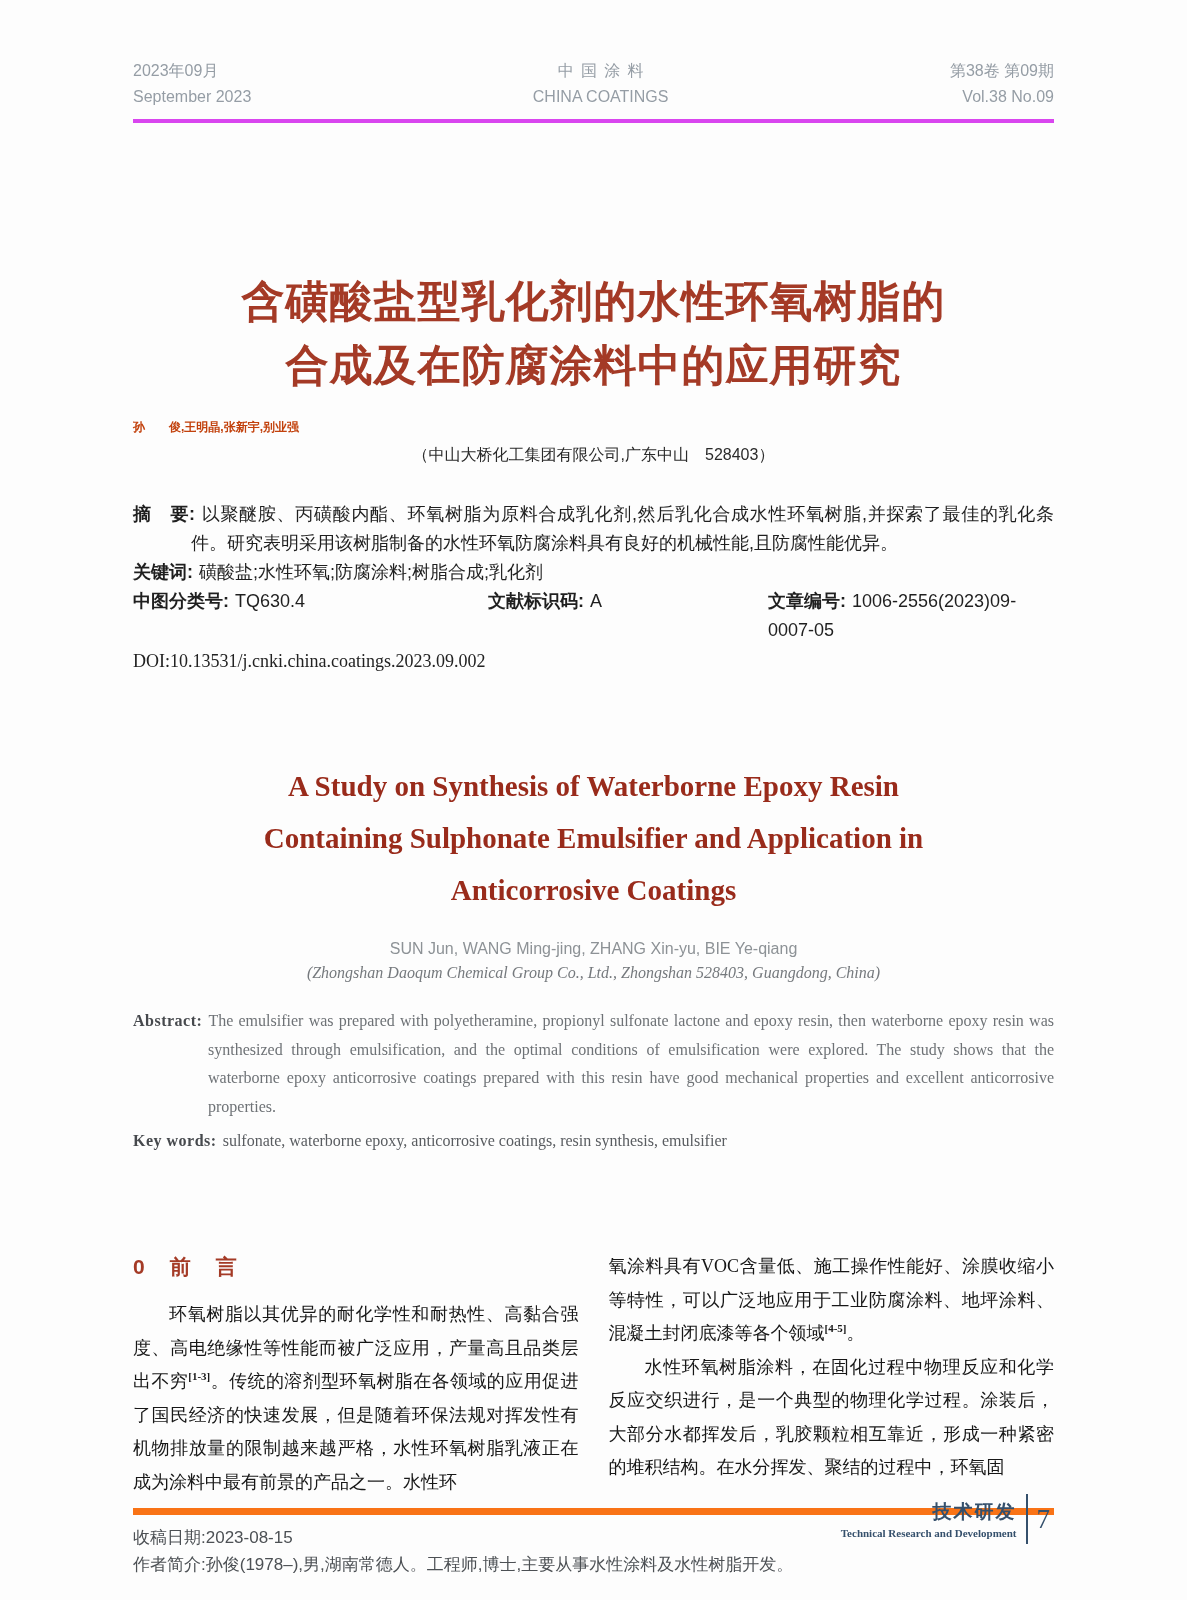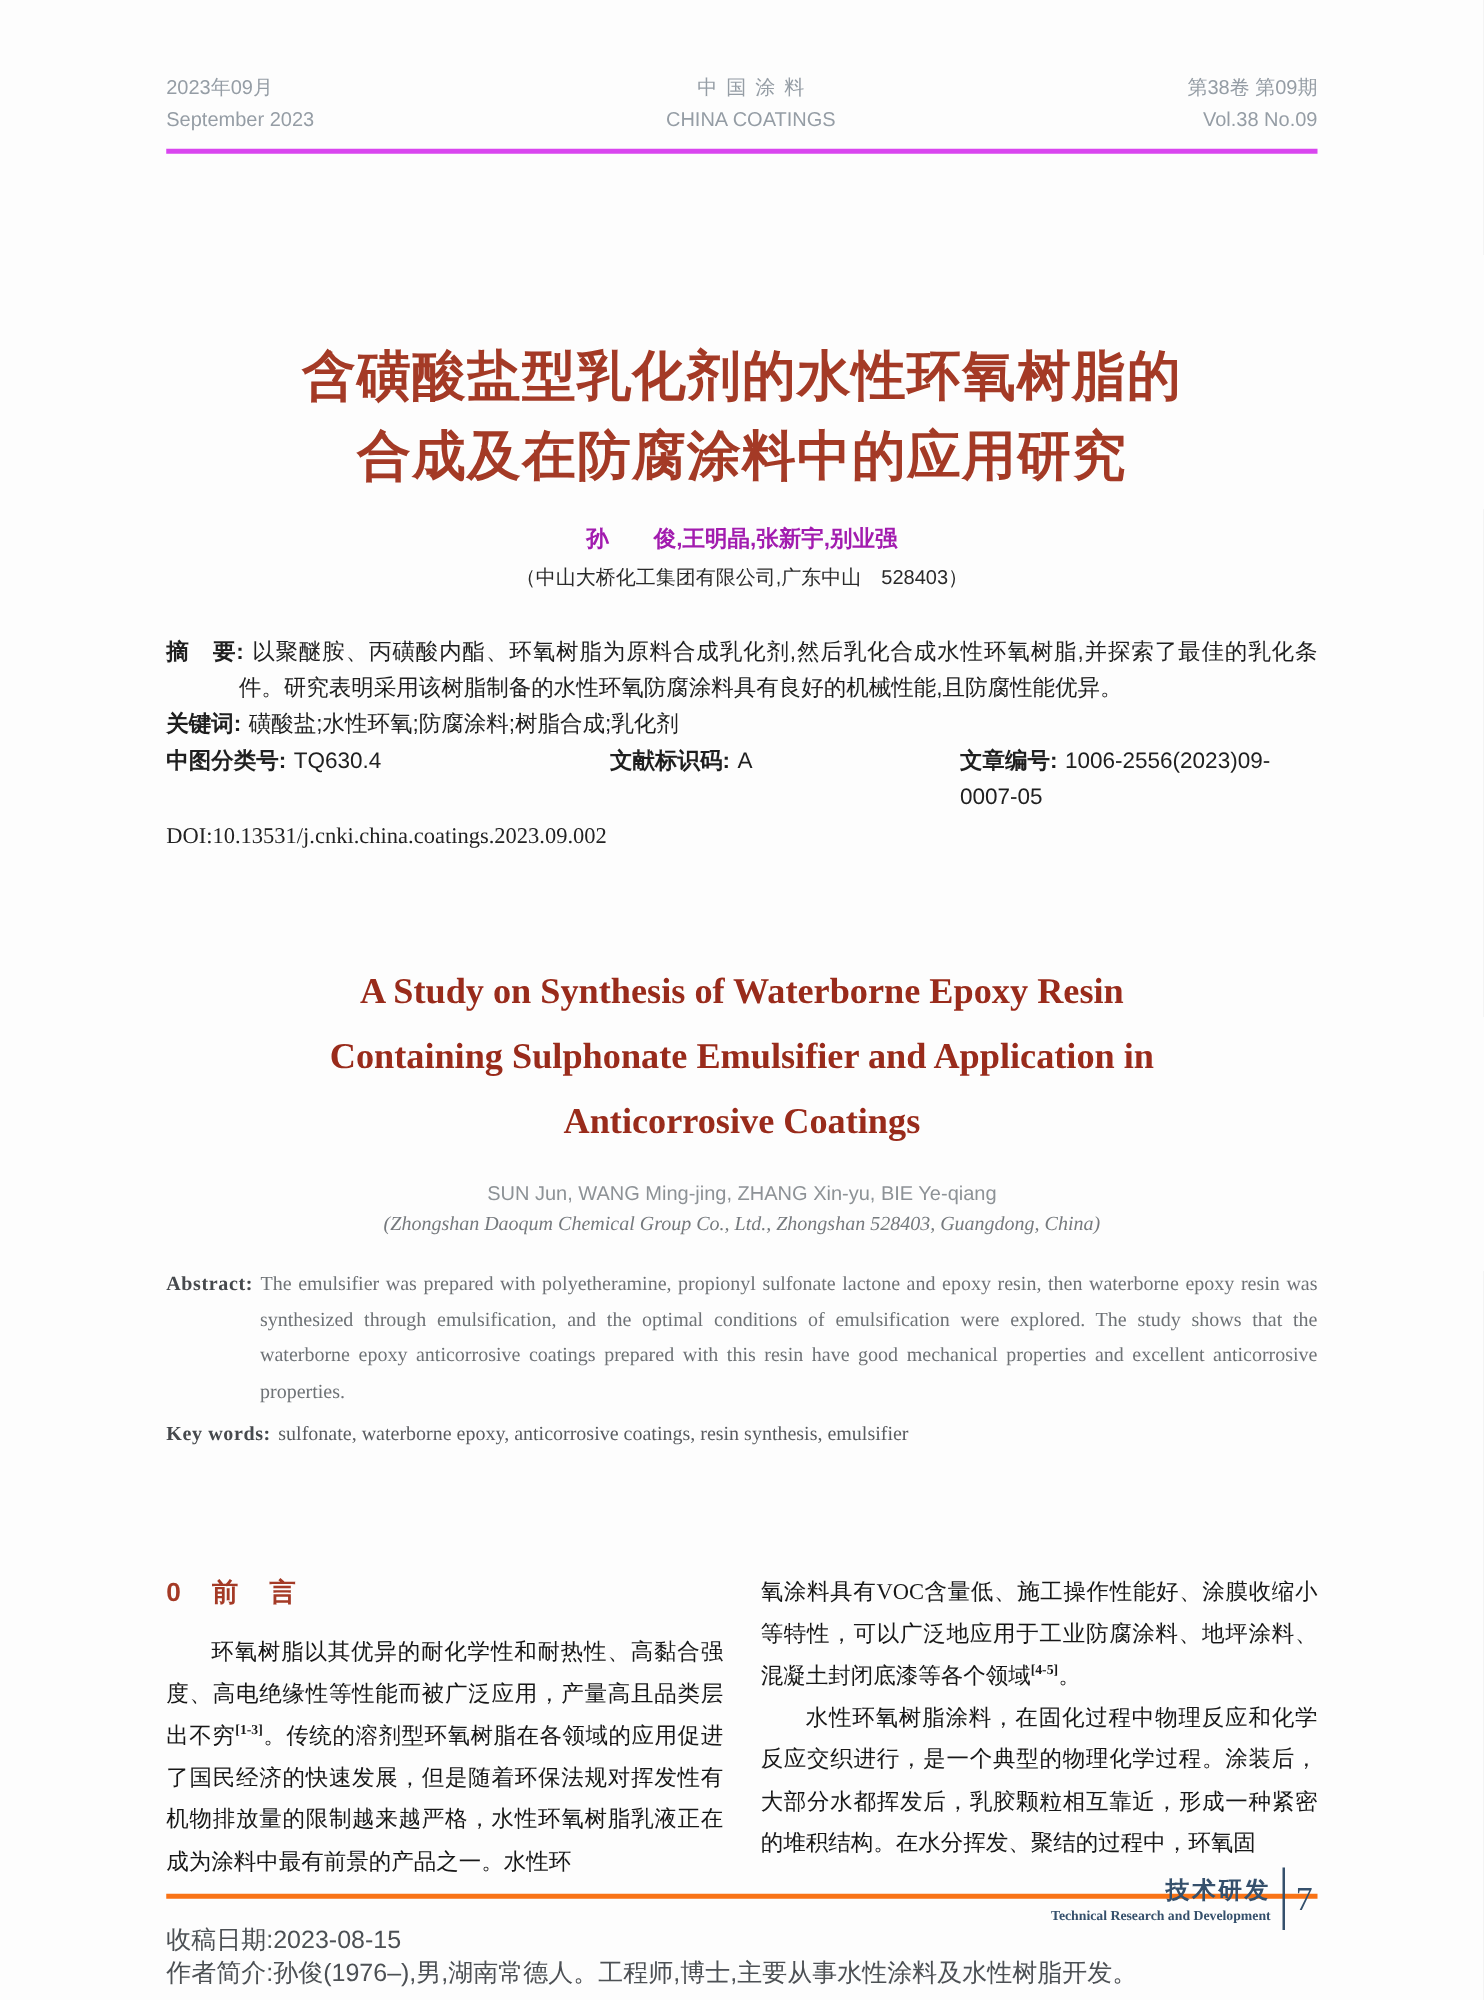--- a/index.html
+++ b/index.html
@@ -23,22 +23,22 @@
   .hcol.center { text-align: center; }
   .hcol.right  { text-align: right; }
   .zh-spaced { letter-spacing: 0.45em; text-indent: 0.45em; }
   
   .title-zh {
     margin-top: 146px; text-align: center;
     font-size: 43px; line-height: 64px; font-weight: 700;
     color: #a43a26; letter-spacing: 1px;
   }
   .authors-zh {
-    margin-top: 22px; text-align: center;
-    font-size: 18px; font-weight: 600; color: #a21caf;
+    margin-top: 22px; 
+    font-size: 12px; font-weight: 600; color: #c2410c;
   }
   .affil-zh {
     margin-top: 9px; text-align: center;
     font-size: 16px; color: #2a2a2a;
   }
   
   .meta-zh { margin-top: 34px; font-size: 18px; line-height: 29px; color: #1f1f1f; }
   .hang { padding-left: 58px; text-indent: -58px; text-align: justify; }
   .lbl { font-weight: 700; margin-right: 6px; }
   .clc-row { display: flex; }
@@ -77,22 +77,22 @@
   }
   .body-p {
     font-family: "Liberation Serif", serif;
     font-size: 18px; line-height: 33.5px;
     text-align: justify; color: #171717;
   }
   .indent { text-indent: 2em; }
   .body-p sup { font-size: 11px; line-height: 0; font-weight: bold; }
   
   .footnote {
-    margin-top: 9px; border-top: 4px solid #f97316; padding-top: 20px;
-    font-size: 20px; line-height: 27px; color: #4c5054;
+    margin-top: 9px; border-top: 7px solid #f97316; padding-top: 9px;
+    font-size: 17px; line-height: 27px; color: #4c5054;
   }
   .footnote .lbl { font-weight: 400; margin-right: 0; }
   
   .badge {
     position: absolute; right: 137px; top: 1494px;
     display: flex; align-items: center;
   }
   .badge-text { text-align: right; margin-right: 9px; }
   .badge-zh { font-size: 19px; font-weight: 700; color: #35506c; letter-spacing: 2px; }
   .badge-en { font-family: "Liberation Serif", serif; font-weight: 700; font-size: 11px; color: #35506c; margin-top: 2px; }
@@ -179,21 +179,21 @@
         <span>水性环氧树脂涂料，在固化过程中物理反应和化学反应交织进行，是一个典型的物理化学过程。涂装后，大部分水都挥发后，乳胶颗粒相互靠近，形成一种紧密的堆积结构。在水分挥发、聚结的过程中，环氧固</span>
       </p>
     </div>
   </div>
 
   <footer class="footnote">
     <p>
       <span class="lbl">收稿日期:</span><span>2023-08-15</span>
     </p>
     <p>
-      <span class="lbl">作者简介:</span><span>孙俊(1976–),男,湖南常德人。工程师,博士,主要从事水性涂料及水性树脂开发。</span>
+      <span class="lbl">作者简介:</span><span>孙俊(1978–),男,湖南常德人。工程师,博士,主要从事水性涂料及水性树脂开发。</span>
     </p>
   </footer>
 
   <div class="badge">
     <div class="badge-text">
       <div class="badge-zh">技术研发</div>
       <div class="badge-en">Technical Research and Development</div>
     </div>
     <div class="badge-bar"></div>
     <div class="badge-page">7</div>

